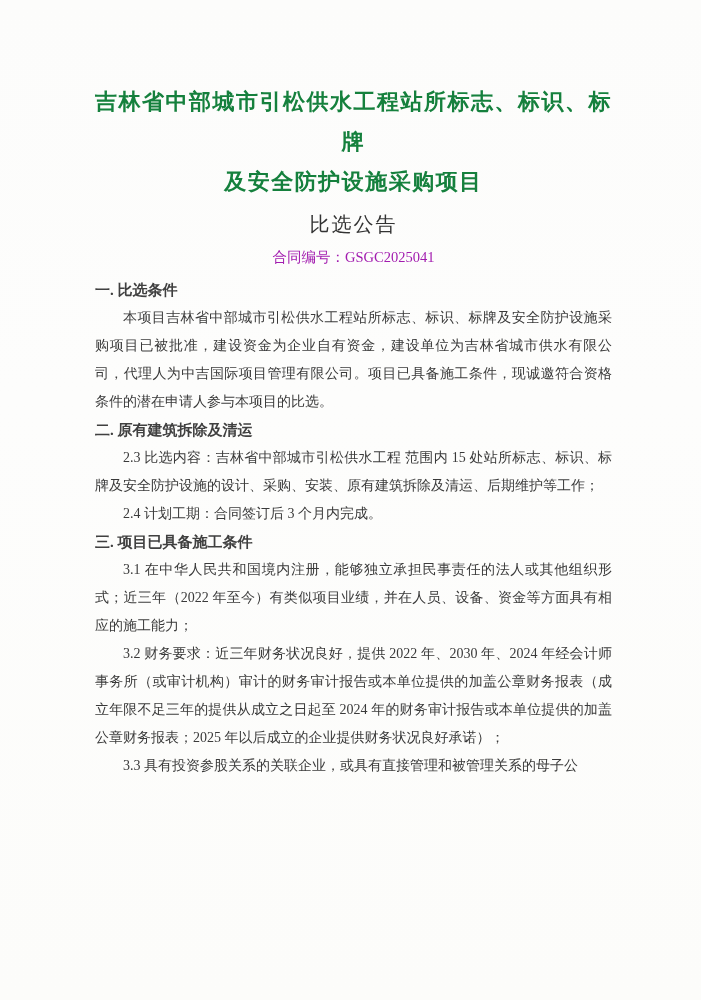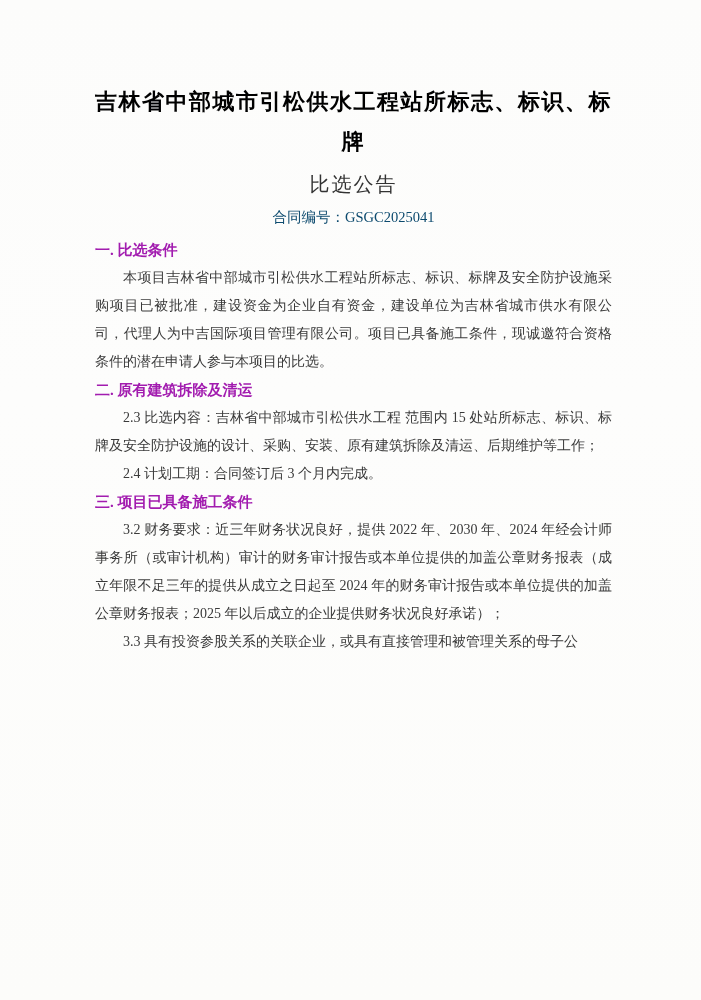--- a/index.html
+++ b/index.html
@@ -22,71 +22,72 @@
     height: 1000px;
     padding: 82px 89px 0 95px;
   }
 
   .doc-title {
     text-align: center;
     font-size: 22px;
     font-weight: bold;
     line-height: 40px;
     letter-spacing: 1.5px;
-    color: #000000;
+    color: #15803d;
   }
   .doc-title .title-line {
     display: block;
   }
 
   .doc-subtitle {
     text-align: center;
     font-size: 20px;
     font-weight: normal;
     line-height: 32px;
     letter-spacing: 2px;
     margin-top: 6px;
     color: #333333;
   }
 
   .contract-no {
     text-align: center;
     font-size: 14.5px;
     line-height: 26px;
     margin-top: 4px;
-    color: #0c4a6e;
+    color: #a21caf;
   }
 
   .doc-body {
     margin-top: 6px;
   }
 
   .section-heading {
     font-size: 15px;
     font-weight: bold;
     line-height: 28px;
-    color: #a21caf;
+    color: #404040;
   }
 
   .para {
     font-size: 14px;
     line-height: 28px;
     text-indent: 2em;
     text-align: justify;
     text-justify: inter-character;
     color: #3a3a3a;
   }
 </style>
 </head>
 <body>
 
 <div class="page">
 
   <h1 class="doc-title">
     <span class="title-line">吉林省中部城市引松供水工程站所标志、标识、标牌</span>
+    <span class="title-line">及安全防护设施采购项目</span>
   </h1>
 
   <div class="doc-subtitle">比选公告</div>
 
   <div class="contract-no">合同编号：GSGC2025041</div>
 
   <div class="doc-body">
 
     <section>
       <div class="section-heading">一. 比选条件</div>
@@ -94,18 +95,19 @@
     </section>
 
     <section>
       <div class="section-heading">二. 原有建筑拆除及清运</div>
       <p class="para">2.3 比选内容：吉林省中部城市引松供水工程 范围内 15 处站所标志、标识、标牌及安全防护设施的设计、采购、安装、原有建筑拆除及清运、后期维护等工作；</p>
       <p class="para">2.4 计划工期：合同签订后 3 个月内完成。</p>
     </section>
 
     <section>
       <div class="section-heading">三. 项目已具备施工条件</div>
+      <p class="para">3.1 在中华人民共和国境内注册，能够独立承担民事责任的法人或其他组织形式；近三年（2022 年至今）有类似项目业绩，并在人员、设备、资金等方面具有相应的施工能力；</p>
       <p class="para">3.2 财务要求：近三年财务状况良好，提供 2022 年、2030 年、2024 年经会计师事务所（或审计机构）审计的财务审计报告或本单位提供的加盖公章财务报表（成立年限不足三年的提供从成立之日起至 2024 年的财务审计报告或本单位提供的加盖公章财务报表；2025 年以后成立的企业提供财务状况良好承诺）；</p>
       <p class="para">3.3 具有投资参股关系的关联企业，或具有直接管理和被管理关系的母子公</p>
     </section>
 
   </div>
 </div>
 
 </body></html>

